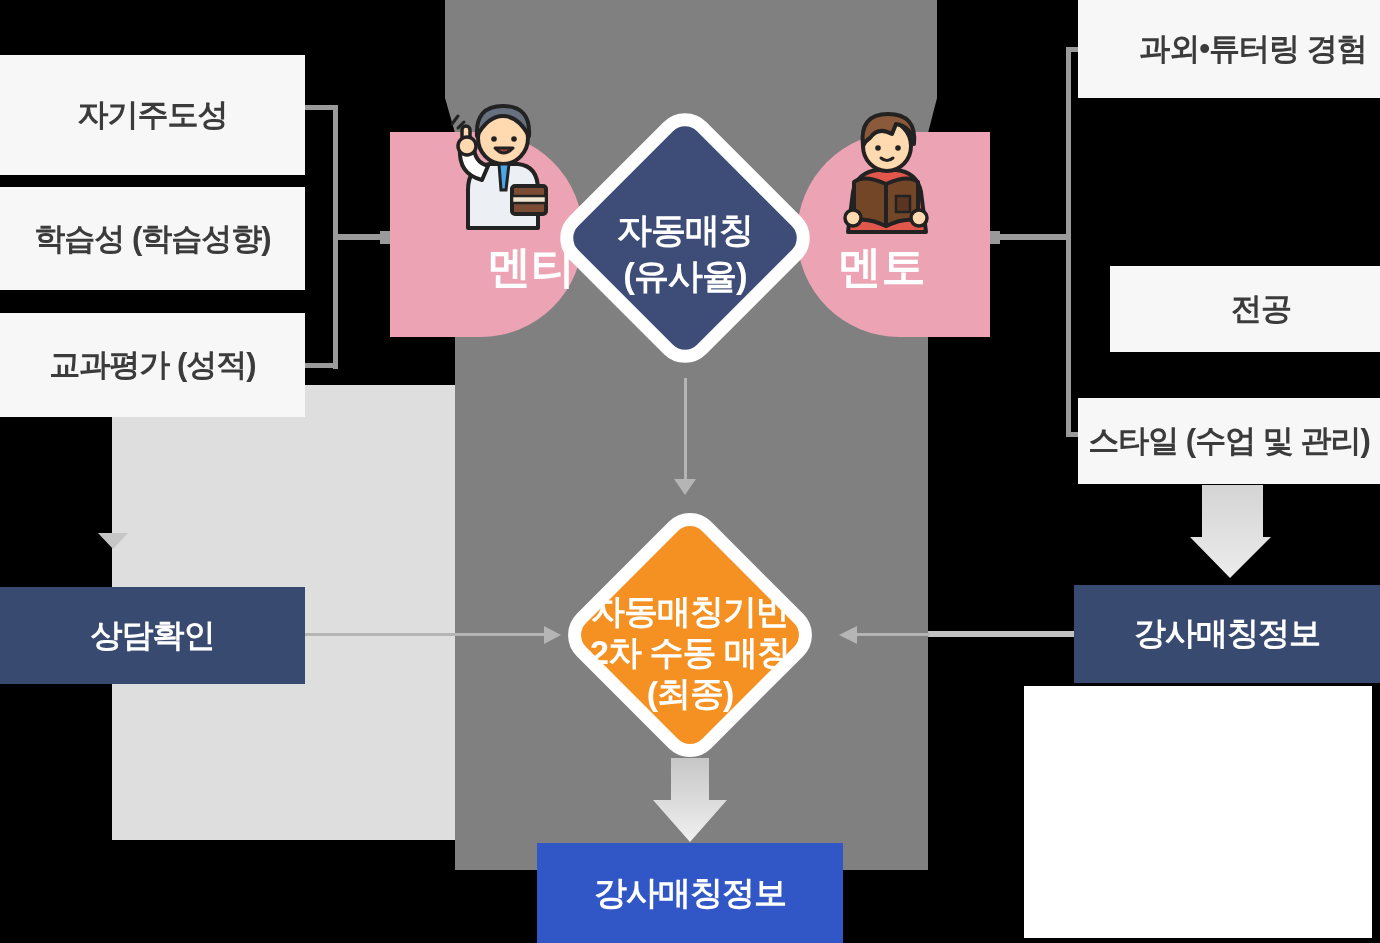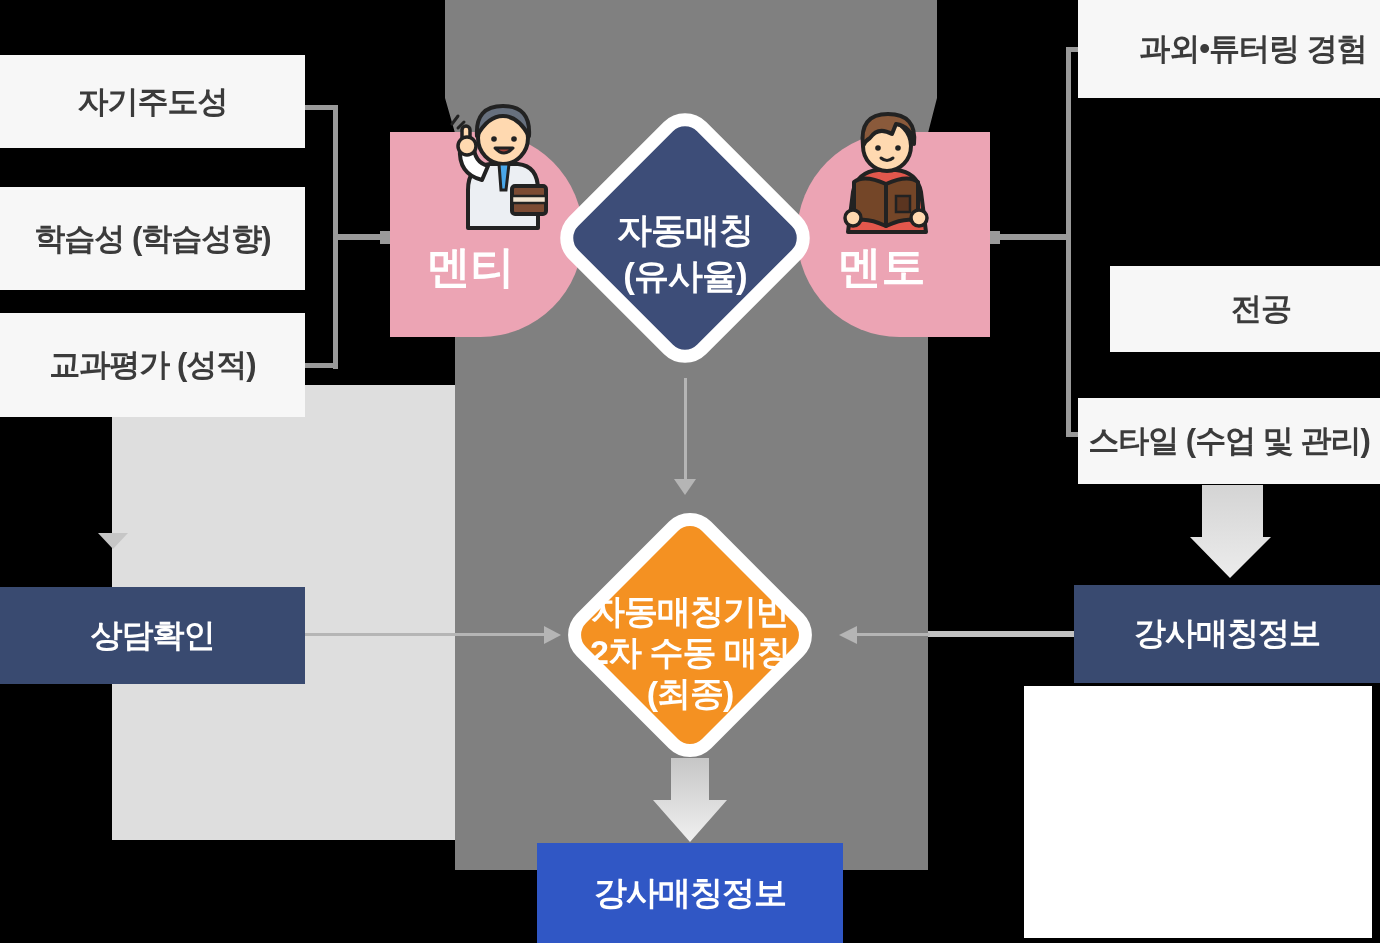--- a/index.html
+++ b/index.html
@@ -13,42 +13,42 @@
   .left-flow{left:112px;top:385px;width:343px;height:455px;background:#dedede;}
   .left-flow-tip{left:98px;top:533px;width:0;height:0;border-left:15px solid transparent;
     border-right:15px solid transparent;border-top:16px solid #c6c6c6;}
   .white-backdrop{left:1024px;top:686px;width:348px;height:252px;background:#ffffff;}
 
   
   .card{background:#f7f7f7;display:flex;align-items:center;justify-content:center;
     color:#3b3b3b;font-weight:bold;font-size:31px;letter-spacing:-1px;}
   .card-l{left:0;width:305px;}
   .card-r{left:1078px;width:302px;}
-  .l1{top:55px;height:93px;}  .l2{top:187px;height:103px;}  .l3{top:313px;height:104px;}
+  .l1{top:55px;height:120px;}  .l2{top:187px;height:103px;}  .l3{top:313px;height:104px;}
   .r1{top:0;height:98px;padding-left:24px;}  .r2{top:130px;height:105px;}  .r3{top:266px;height:86px;margin-left:32px;}  .r4{top:398px;height:86px;}
 
   
   .cline{background:#9a9a9a;}
   .lb-v{left:333px;top:105px;width:5px;height:264px;}
   .lb-s1{left:305px;top:105px;width:33px;height:5px;}
   .lb-s2{left:305px;top:363px;width:33px;height:5px;}
   .lb-mid{left:333px;top:234px;width:50px;height:6px;}
   .lb-sq{left:380px;top:231px;width:13px;height:13px;}
   .rb-v{left:1066px;top:47px;width:5px;height:390px;}
   .rb-s1{left:1066px;top:47px;width:12px;height:5px;}
   .rb-s2{left:1066px;top:432px;width:12px;height:5px;}
   .rb-mid{left:999px;top:234px;width:70px;height:6px;}
   .rb-sq{left:987px;top:231px;width:13px;height:13px;}
 
   
   .pinkD{top:132px;width:193px;height:205px;background:#eca4b4;}
   .pink-left{left:390px;border-radius:0 103px 103px 0;}
   .pink-right{left:797px;border-radius:103px 0 0 103px;}
   .pink-label{top:238px;width:193px;text-align:center;color:#fff;font-weight:bold;font-size:44px;}
-  .pl-left{left:374px;} .pl-right{left:785px;text-align:center;}
+  .pl-left{left:382px;text-align:right;} .pl-right{left:785px;text-align:center;}
 
   
   .thin{background:#b5b5b5;}
   .v-mid{left:684px;top:378px;width:3px;height:102px;}
   .ah-down{left:674px;top:479px;width:0;height:0;border-left:11px solid transparent;
     border-right:11px solid transparent;border-top:16px solid #b5b5b5;}
   .h-left{left:305px;top:633px;width:240px;height:3px;}
   .ah-right{left:544px;top:626px;width:0;height:0;border-top:9px solid transparent;
     border-bottom:9px solid transparent;border-left:17px solid #b5b5b5;}
   .h-right-thick{left:928px;top:631px;width:147px;height:6px;background:#c2c2c2;}

